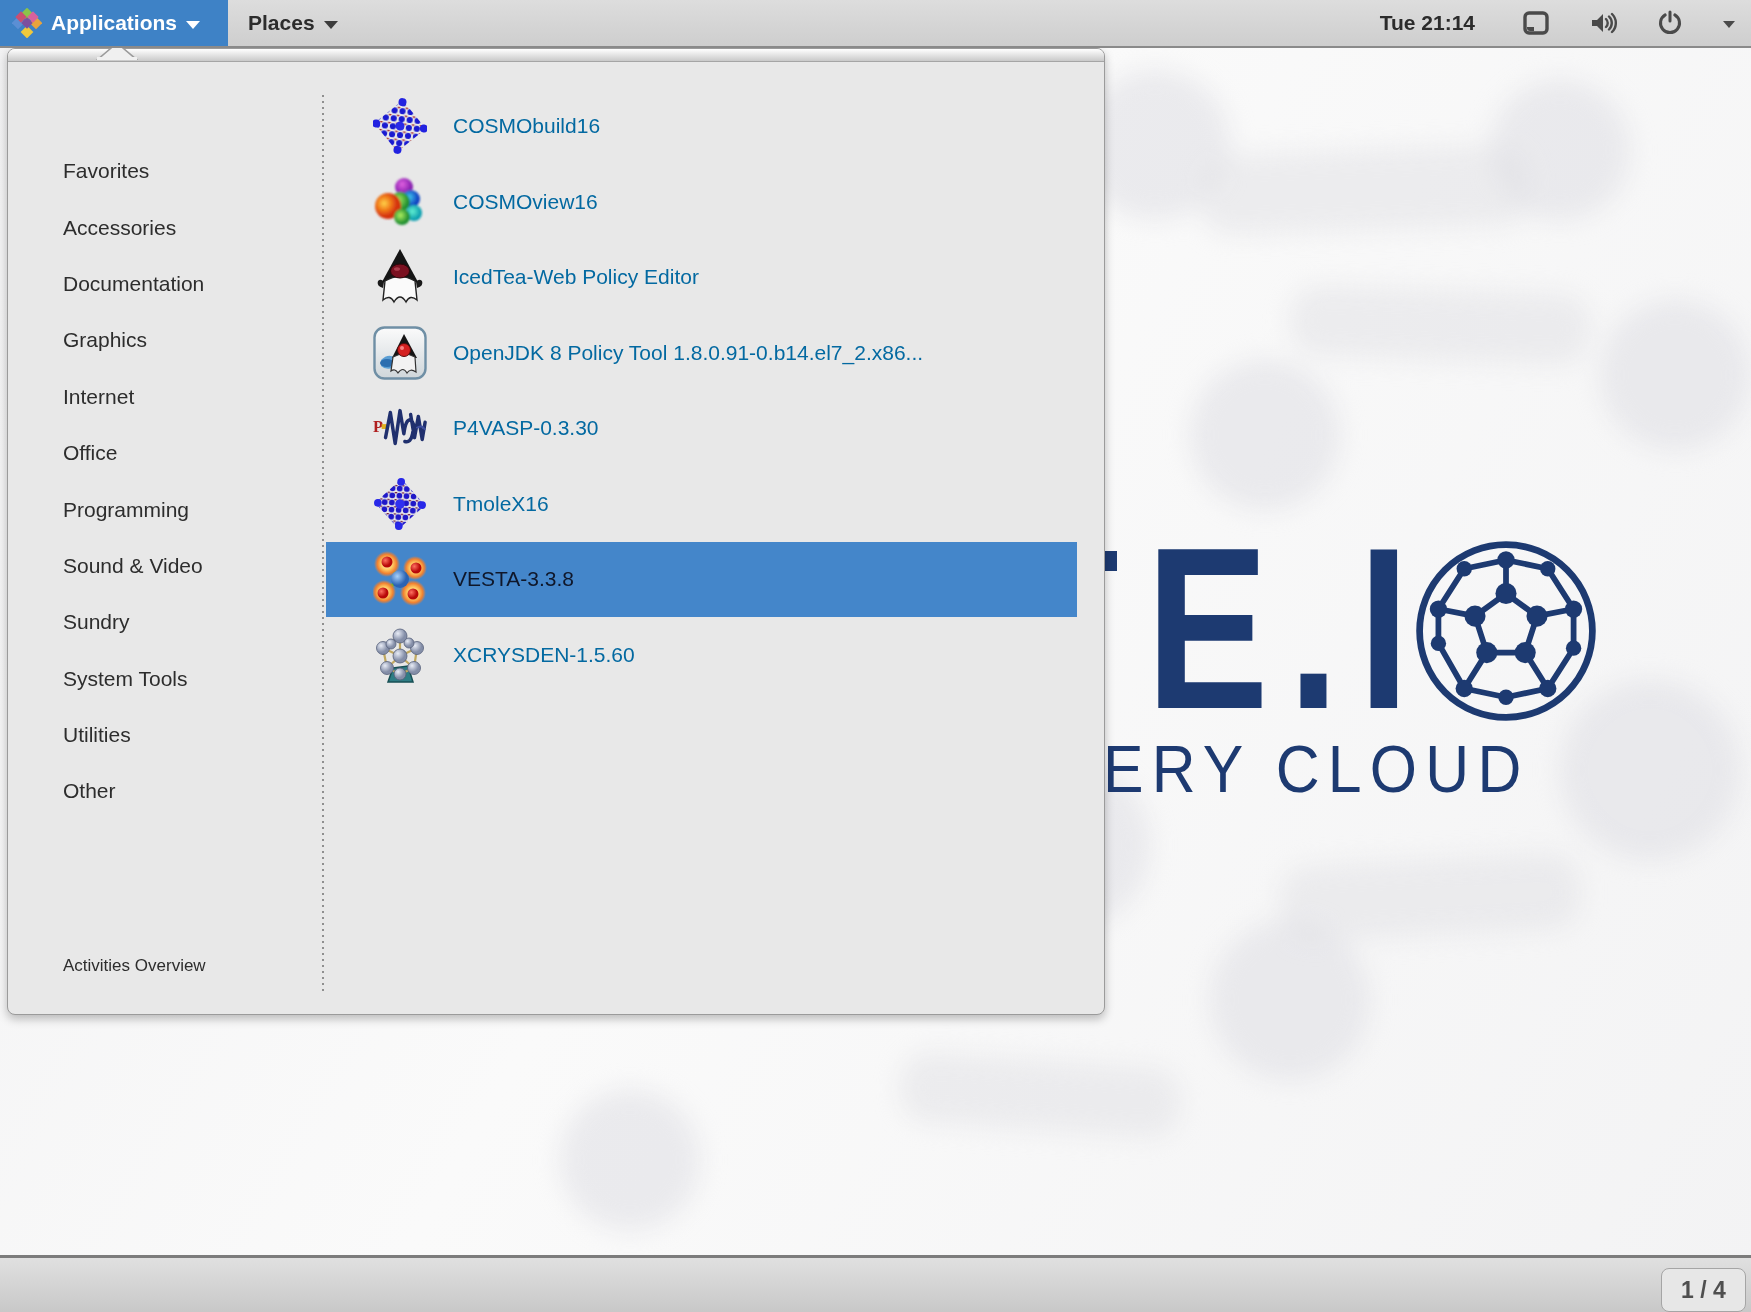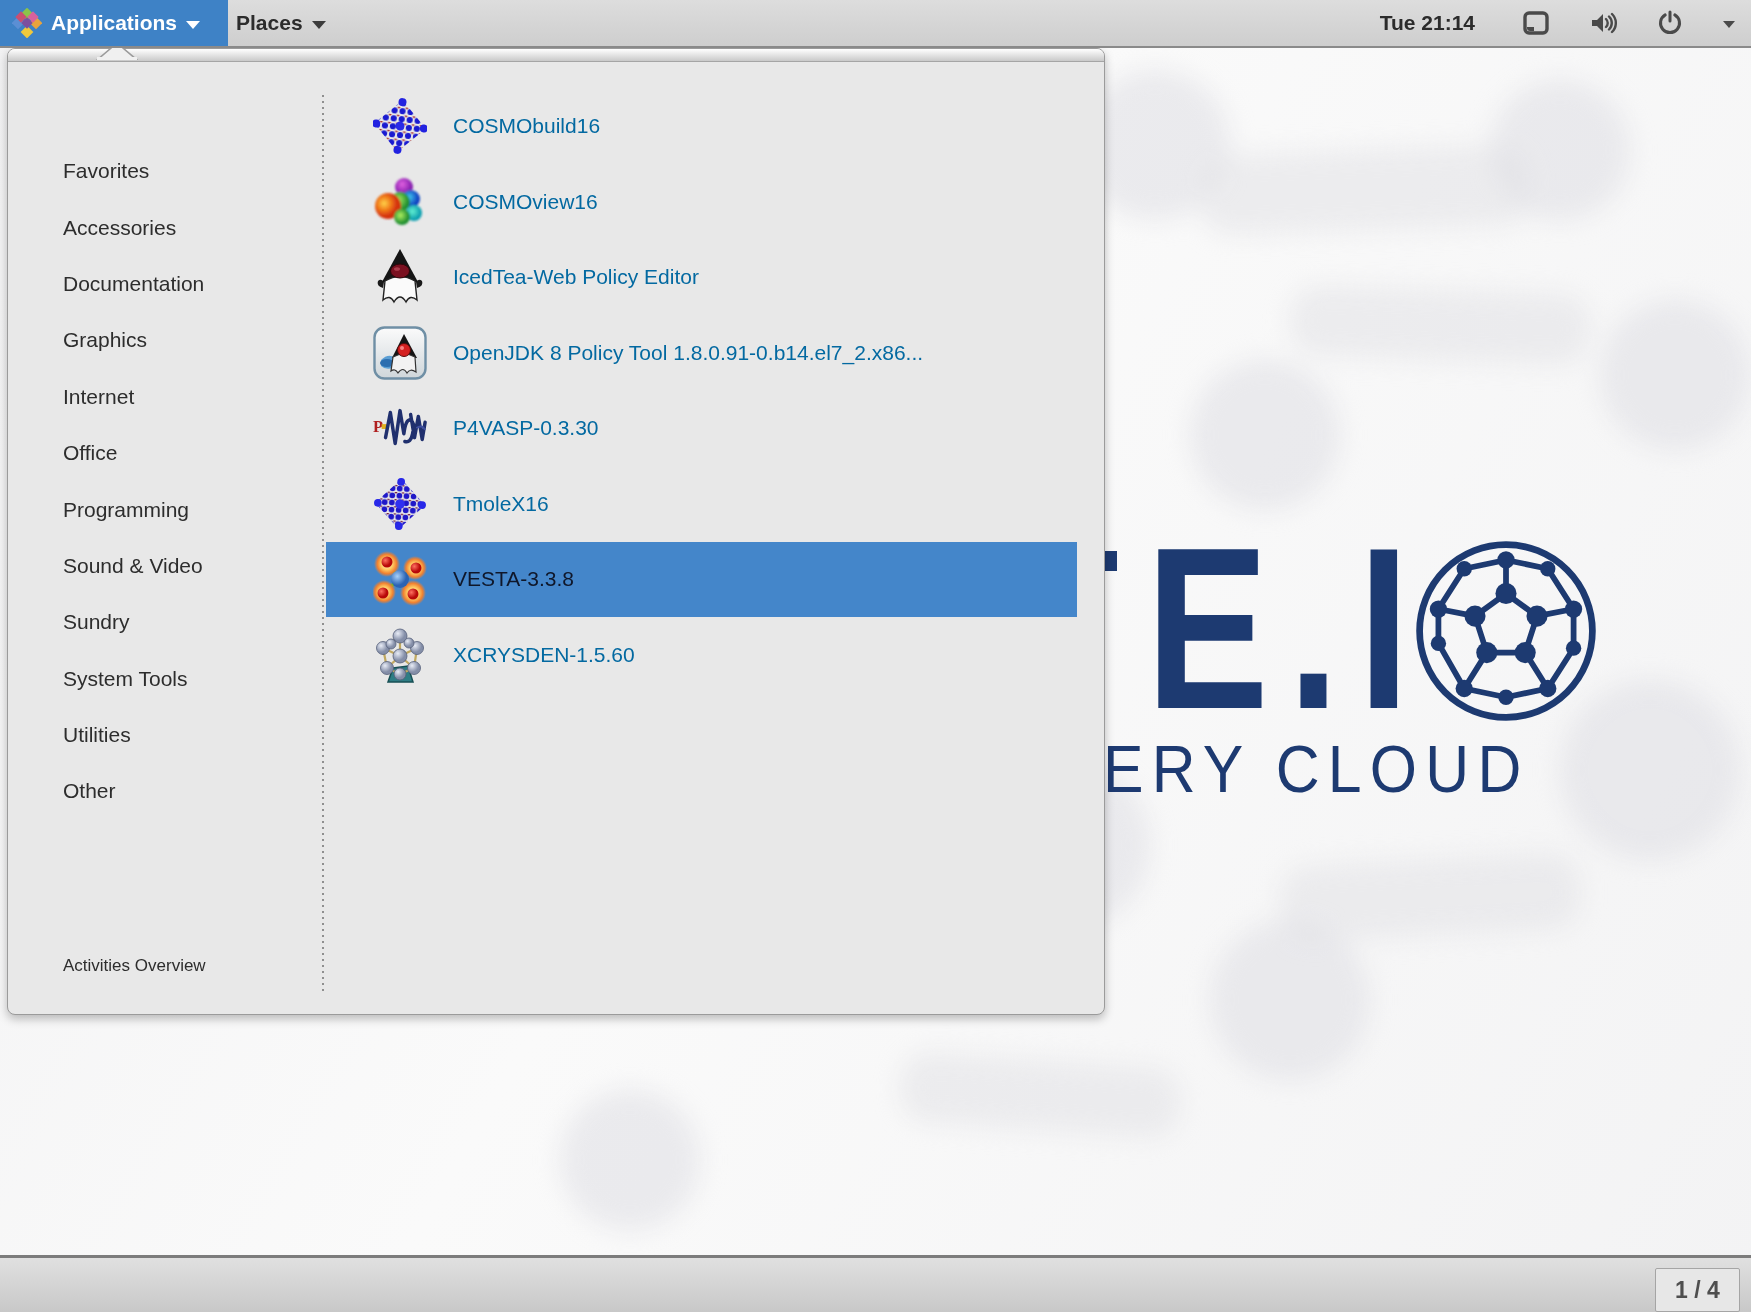--- a/index.html
+++ b/index.html
@@ -22,21 +22,21 @@
             letter-spacing:9px;color:#1d3a71;transform:scaleX(.92);transform-origin:left top;
             white-space:nowrap;}
   .fullerene{position:absolute;left:1410px;top:533px;}
 
   
   .top-bar{position:absolute;left:0;top:0;width:1751px;height:46px;z-index:30;
            background:linear-gradient(#dddddd,#cecece);border-bottom:2px solid #8a8a8a;
            display:flex;align-items:stretch;}
   .app-menu-btn{width:228px;display:flex;align-items:center;gap:9px;padding-left:12px;
                 box-sizing:border-box;background:#3e82c6;color:#fff;font-size:21px;font-weight:600;cursor:default;}
-  .places-btn{display:flex;align-items:center;gap:9px;padding:0 22px 0 8px;
+  .places-btn{display:flex;align-items:center;gap:9px;padding:0 22px 0 20px;
               color:#2c2c2c;font-size:21px;font-weight:600;}
   .caret{width:0;height:0;border-left:7px solid transparent;border-right:7px solid transparent;margin-top:3px;}
   .caret-light{border-top:8px solid #fff;}
   .caret-dark{border-top:8px solid #3c3c3c;}
   .caret-small{border-left:6px solid transparent;border-right:6px solid transparent;border-top:7px solid #4a4a4a;}
   .top-right{margin-left:auto;display:flex;align-items:center;gap:40px;padding-right:16px;}
   .clock{font-size:21px;font-weight:700;color:#2b2b2b;margin-right:8px;}
   .sysicon{display:block;}
 
   
@@ -58,22 +58,22 @@
   .apps{position:absolute;left:318px;top:39.5px;width:751px;}
   .app-row{height:75.5px;display:flex;align-items:center;padding-left:46px;box-sizing:border-box;}
   .app-icon{width:56px;height:56px;display:flex;align-items:center;justify-content:center;flex:0 0 56px;}
   .app-label{margin-left:25px;font-size:21px;color:#0369a1;white-space:nowrap;}
   .app-row.selected{background:#4486ca;}
   .app-row.selected .app-label{color:#0f172a;}
 
   
   .bottom-bar{position:absolute;left:0;top:1255px;width:1751px;height:57px;z-index:30;
               background:linear-gradient(#e0e0e0,#c8c8c8);border-top:3px solid #7c7c7c;box-sizing:border-box;}
-  .ws{position:absolute;right:11px;top:10px;width:83px;height:42px;background:#e7e7e7;
-      border:1px solid #a5a5a5;border-radius:2px;display:flex;align-items:center;justify-content:center;
+  .ws{position:absolute;right:5px;top:10px;width:83px;height:42px;background:#e7e7e7;
+      border:1px solid #a5a5a5;border-radius:8px;display:flex;align-items:center;justify-content:center;
       font-size:23px;font-weight:700;color:#4f4f4f;}
 </style>
 </head>
 <body>
 
 <div class="screen">
 
   <div class="bg-art">
     <div class="blob" style="left:1080px;top:70px;width:150px;height:150px;"></div>
     <div class="bar" style="left:1200px;top:150px;width:330px;height:80px;transform:rotate(-2deg);"></div>

